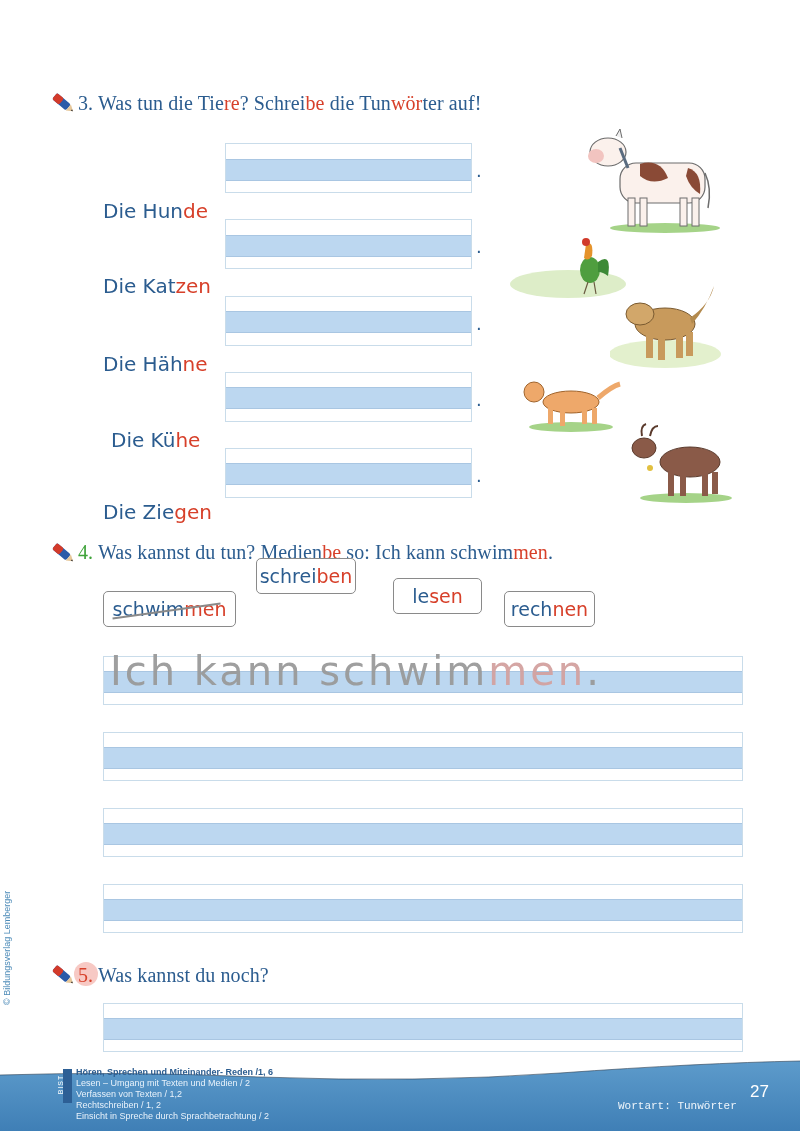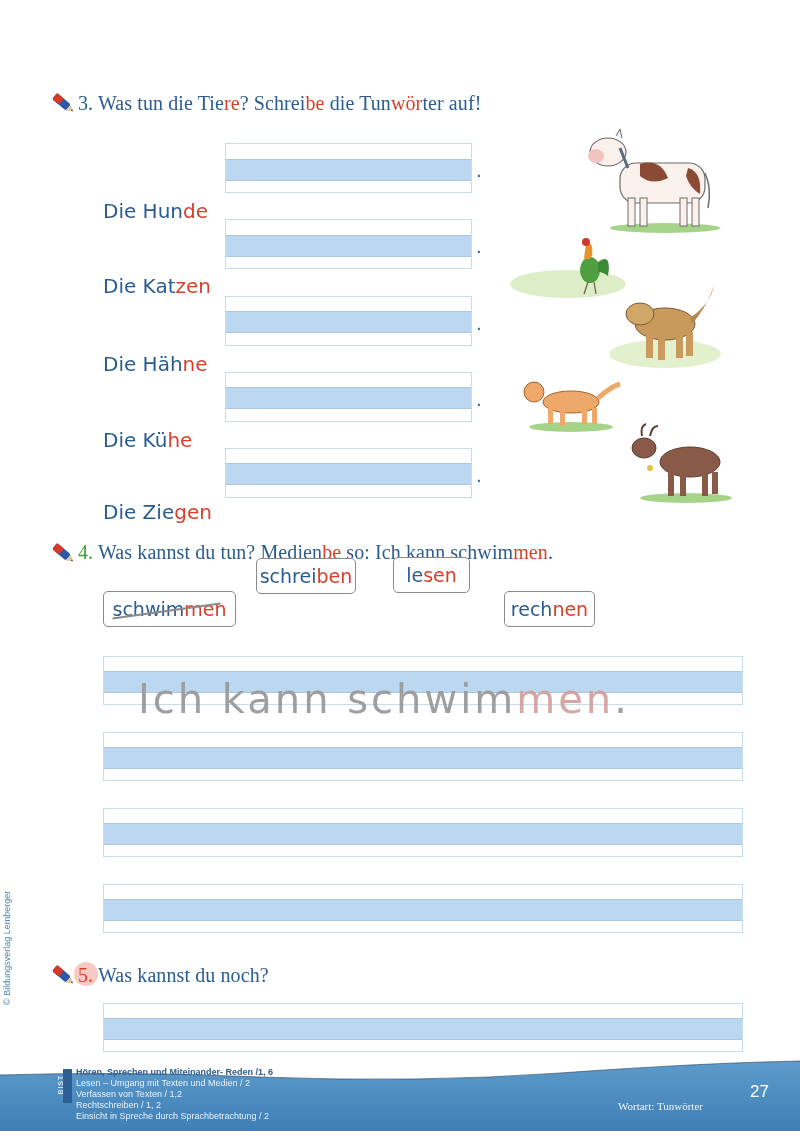--- a/index.html
+++ b/index.html
@@ -11,33 +11,33 @@
   .green{color:#3fa33a;}
   .pencil{position:absolute;width:26px;height:22px;}
   .label{font-size:20px;color:#2b5c8f;white-space:nowrap;margin-top:40px;}
   .linebox{position:absolute;background:#fff;border:1px solid #c9dcea;box-sizing:border-box;}
   .linebox .band{position:absolute;left:0;right:0;background:#bcd7f0;border-top:1px solid #a9c6e2;border-bottom:1px solid #a9c6e2;}
   .dot{position:absolute;font-size:18px;color:#2b5c8f;}
   .wordbox{position:absolute;height:36px;border:1.5px solid #8a8a8a;border-radius:5px;box-sizing:border-box;
            background:#fff;font-family:"DejaVu Sans",sans-serif;font-size:19px;color:#2b5c8f;
            display:flex;align-items:center;justify-content:center;white-space:nowrap;}
   .strike{position:absolute;left:8px;right:14px;top:18px;height:1.5px;background:#8a8a8a;transform:rotate(-8deg);}
-  .example{position:absolute;left:110px;top:676px;font-family:"DejaVu Sans",sans-serif;font-size:40px;
-           color:#9a9a9a;letter-spacing:3px;white-space:nowrap;opacity:0.95;margin-left:28px;}
+  .example{position:absolute;left:110px;top:648px;font-family:"DejaVu Sans",sans-serif;font-size:40px;
+           color:#9a9a9a;letter-spacing:3px;white-space:nowrap;opacity:0.95;}
   .example .fade{color:#d3a2a0;}
   .circle5{display:inline-block;position:relative;}
   .circle5::before{content:"";position:absolute;left:-4px;top:-2px;width:24px;height:24px;border-radius:50%;background:#f7c9c4;z-index:-1;}
   .footer{position:absolute;left:0;top:1055px;width:800px;height:76px;}
   .copyright{position:absolute;left:2px;top:1005px;transform:rotate(-90deg);transform-origin:left top;
              font-family:"Liberation Sans",sans-serif;font-size:9px;color:#4d8bb8;white-space:nowrap;}
   .bist{position:absolute;left:63px;top:1069px;width:9px;height:34px;background:#2d5f95;}
   .bist span{position:absolute;left:-12px;top:12px;transform:rotate(-90deg);font-size:7px;color:#fff;font-family:"Liberation Sans",sans-serif;letter-spacing:1px;}
   .stdlist{position:absolute;left:76px;top:1067px;font-family:"Liberation Sans",sans-serif;font-size:9px;line-height:11px;color:#e8f2fb;}
   .stdlist div:first-child{color:#2b5c8f;font-weight:bold;}
-  .wortart{position:absolute;left:618px;top:1100px;font-family:Liberation Serif, serif;font-size:11px;color:#eef5fb;}
+  .wortart{position:absolute;left:618px;top:1100px;font-family:Liberation Mono, monospace;font-size:11px;color:#eef5fb;}
   .pagenum{position:absolute;left:750px;top:1082px;font-family:"Liberation Sans",sans-serif;font-size:17px;color:#ffffff;}
   .animal{position:absolute;}
 </style>
 </head>
 <body>
 
 <svg width="0" height="0" style="position:absolute">
   <defs>
     <g id="pencil-shape">
       <g transform="rotate(40 13 11)">
@@ -69,21 +69,21 @@
     <div class="band" style="top:15px;height:20px"></div>
   </div>
 <div class="dot" style="left:476px;top:236px">.</div>
 
 <div class="abs label" style="left:103px;top:312px"><span>Die Häh</span><span class="red">ne</span></div>
 <div class="linebox" style="left:225px;top:296px;width:247px;height:50px">
     <div class="band" style="top:14px;height:20px"></div>
   </div>
 <div class="dot" style="left:476px;top:313px">.</div>
 
-<div class="abs label" style="left:103px;top:388px"><span>Die Kü</span><span class="red">he</span></div>
+<div class="abs label" style="left:111px;top:388px"><span>Die Kü</span><span class="red">he</span></div>
 <div class="linebox" style="left:225px;top:372px;width:247px;height:50px">
     <div class="band" style="top:14px;height:20px"></div>
   </div>
 <div class="dot" style="left:476px;top:389px">.</div>
 
 <div class="abs label" style="left:103px;top:460px"><span>Die Zie</span><span class="red">gen</span></div>
 <div class="linebox" style="left:225px;top:448px;width:247px;height:50px">
     <div class="band" style="top:14px;height:20px"></div>
   </div>
 <div class="dot" style="left:476px;top:465px">.</div>
@@ -157,21 +157,21 @@
 
 <div class="wordbox" style="left:103px;top:591px;width:133px">
   <span>schwim</span>
     <span class="red">men</span>
   <div class="strike"></div>
 </div>
 <div class="wordbox" style="left:256px;top:558px;width:100px">
   <span>schrei</span>
     <span class="red">ben</span>
 </div>
-<div class="wordbox" style="left:393px;top:557px;width:77px">
+<div class="wordbox" style="left:393px;top:578px;width:89px">
   <span>le</span>
     <span class="red">sen</span>
 </div>
 <div class="wordbox" style="left:504px;top:591px;width:91px">
   <span>rech</span>
     <span class="red">nen</span>
 </div>
 
 <div class="linebox" style="left:103px;top:656px;width:640px;height:49px">
     <div class="band" style="top:14px;height:20px"></div>

